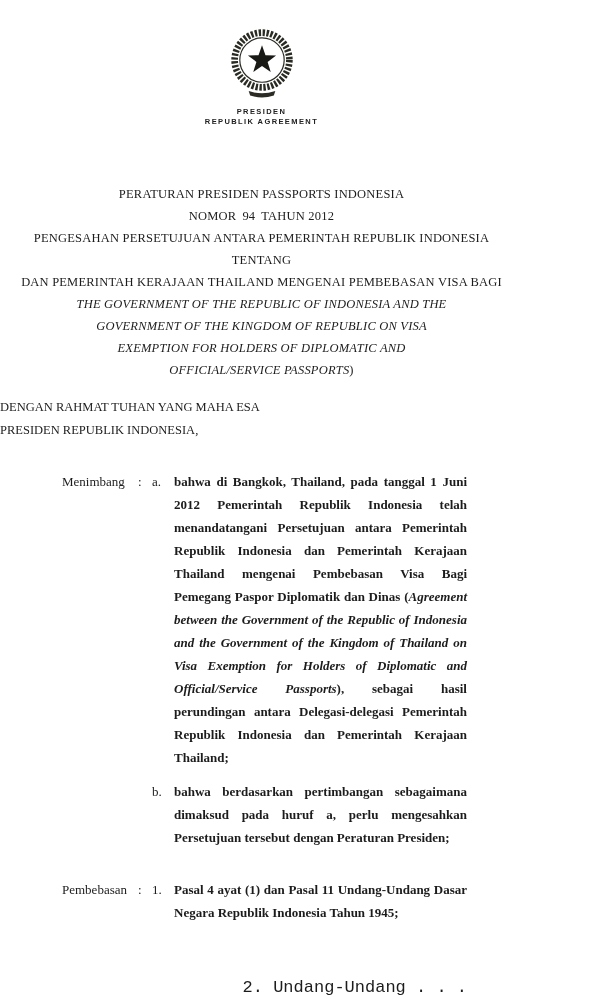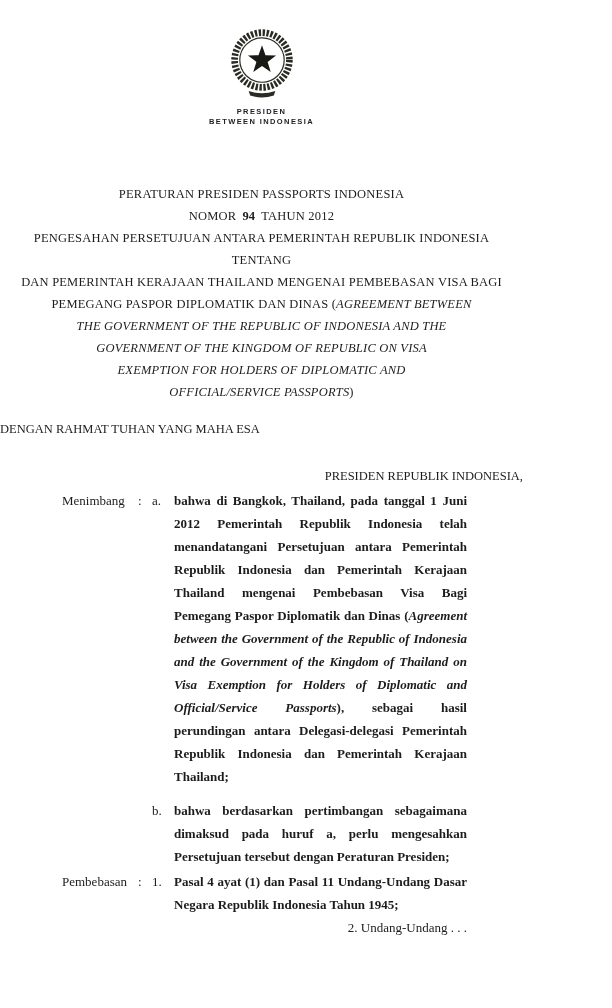--- a/index.html
+++ b/index.html
@@ -33,74 +33,75 @@
   }
 
   
   .title-block {
     margin-top: 56px;
     text-align: center;
     font-size: 12.5px;
     line-height: 22px;
     letter-spacing: 0.2px;
   }
-  .bold { font-weight: 700; }
+  .bold { font-weight: 400; }
   .it   { font-style: italic; }
   .sp   { margin-left: 6px; }
 
   
   .invocation { margin-top: 15px; text-align: left; font-size: 12.5px; line-height: 22px; }
-  .authority  { margin-top: 25px;  text-align: right; font-size: 12.5px; line-height: 22px; }
+  .authority  { margin-top: 1px;  text-align: left; font-size: 12.5px; line-height: 22px; }
 
   
   .content { padding: 0 56px 0 62px; }
-  .section { margin-top: 2px; font-size: 13px; line-height: 23px; }
+  .section { margin-top: 29px; font-size: 13px; line-height: 23px; }
   .clause-row {
     display: grid;
     grid-template-columns: 76px 14px 22px 1fr;
     align-items: start;
   }
   .clause-row + .clause-row { margin-top: 11px; }
   .clause-label { white-space: nowrap; }
   .clause-text  { margin: 0; text-align: justify; font-weight: bold; }
 
   
   .catchword {
+    margin-top: 52px;
     text-align: right;
-    font-size: 13px;
+    font-size: 17px;
     line-height: 23px;
+    font-family: Liberation Mono, monospace;
   }
 </style>
 </head>
 <body>
 
 <div class="page">
 
   <div class="letterhead">
     <div class="emblem">
       <svg viewBox="0 0 100 100">
         <circle cx="50" cy="46" r="37" fill="none" stroke="#2b2b24" stroke-width="9" stroke-dasharray="3.2 2.1"></circle>
         <circle cx="50" cy="46" r="30" fill="#ffffff" stroke="#2b2b24" stroke-width="1.6"></circle>
         <polygon fill="#191915" points="50,26 54.7,39.5 69,39.8 57.6,48.5 61.8,62.2 50,54 38.2,62.2 42.4,48.5 31,39.8 45.3,39.5"></polygon>
         <path d="M32 88 Q50 94 68 88 L66 94 Q50 99 34 94 Z" fill="#2b2b24"></path>
       </svg>
     </div>
     <div class="letterhead-text">
       <div>PRESIDEN</div>
-      <div>BETWEEN INDONESIA</div>
+      <div>REPUBLIK AGREEMENT</div>
     </div>
   </div>
 
   <div class="title-block">
     <div>PERATURAN PRESIDEN PASSPORTS INDONESIA</div>
     <div><span>NOMOR</span><span class="bold sp">94</span><span class="sp">TAHUN 2012</span></div>
     <div>PENGESAHAN  PERSETUJUAN ANTARA PEMERINTAH REPUBLIK INDONESIA</div>
     <div>TENTANG</div>
     <div>DAN PEMERINTAH KERAJAAN THAILAND MENGENAI PEMBEBASAN VISA BAGI</div>
-    <div><span>PEMEGANG PASPOR DIPLOMATIK DAN DINAS (</span><span class="it">AGREEMENT BETWEEN</span></div>
     <div class="it">THE GOVERNMENT OF THE REPUBLIC OF  INDONESIA AND THE</div>
     <div class="it">GOVERNMENT OF THE  KINGDOM OF REPUBLIC ON VISA</div>
     <div class="it">EXEMPTION FOR  HOLDERS OF DIPLOMATIC AND</div>
     <div><span class="it">OFFICIAL/SERVICE PASSPORTS</span><span>)</span></div>
   </div>
 
   <div class="invocation">DENGAN RAHMAT TUHAN YANG MAHA ESA</div>
   <div class="authority">PRESIDEN REPUBLIK INDONESIA,</div>
 
   <div class="content">

